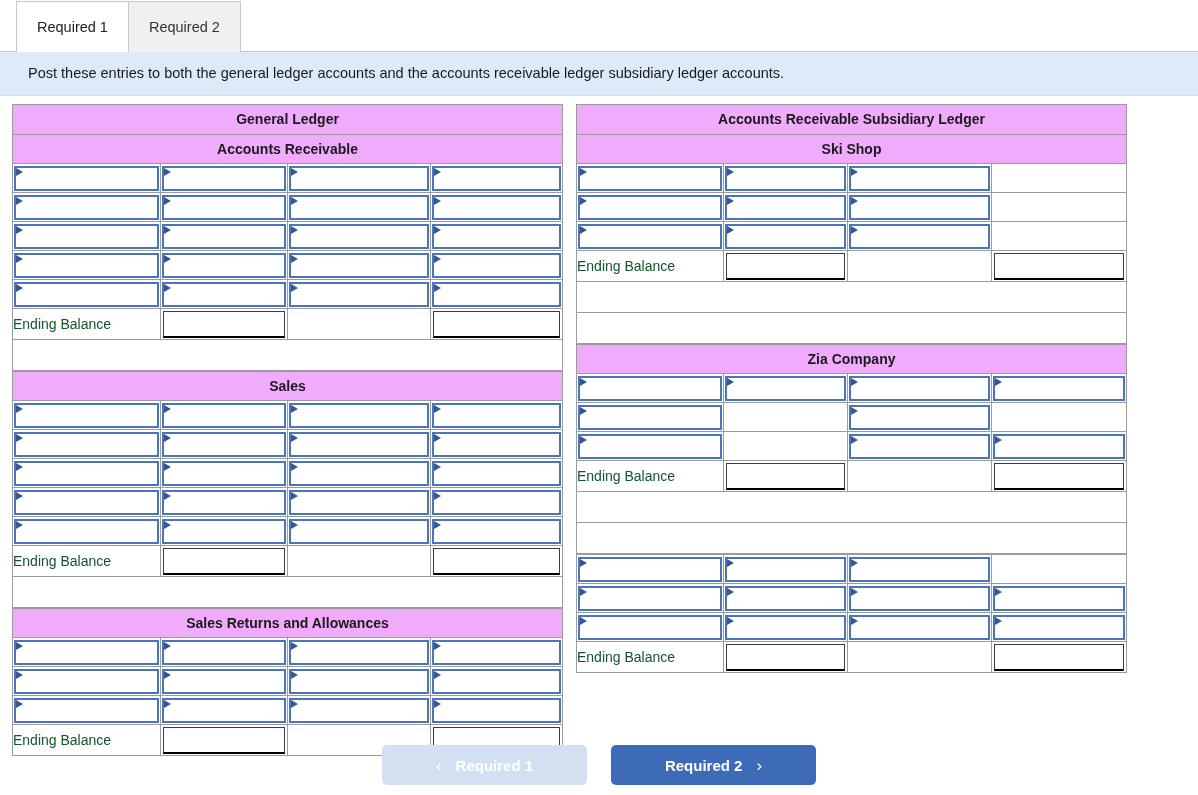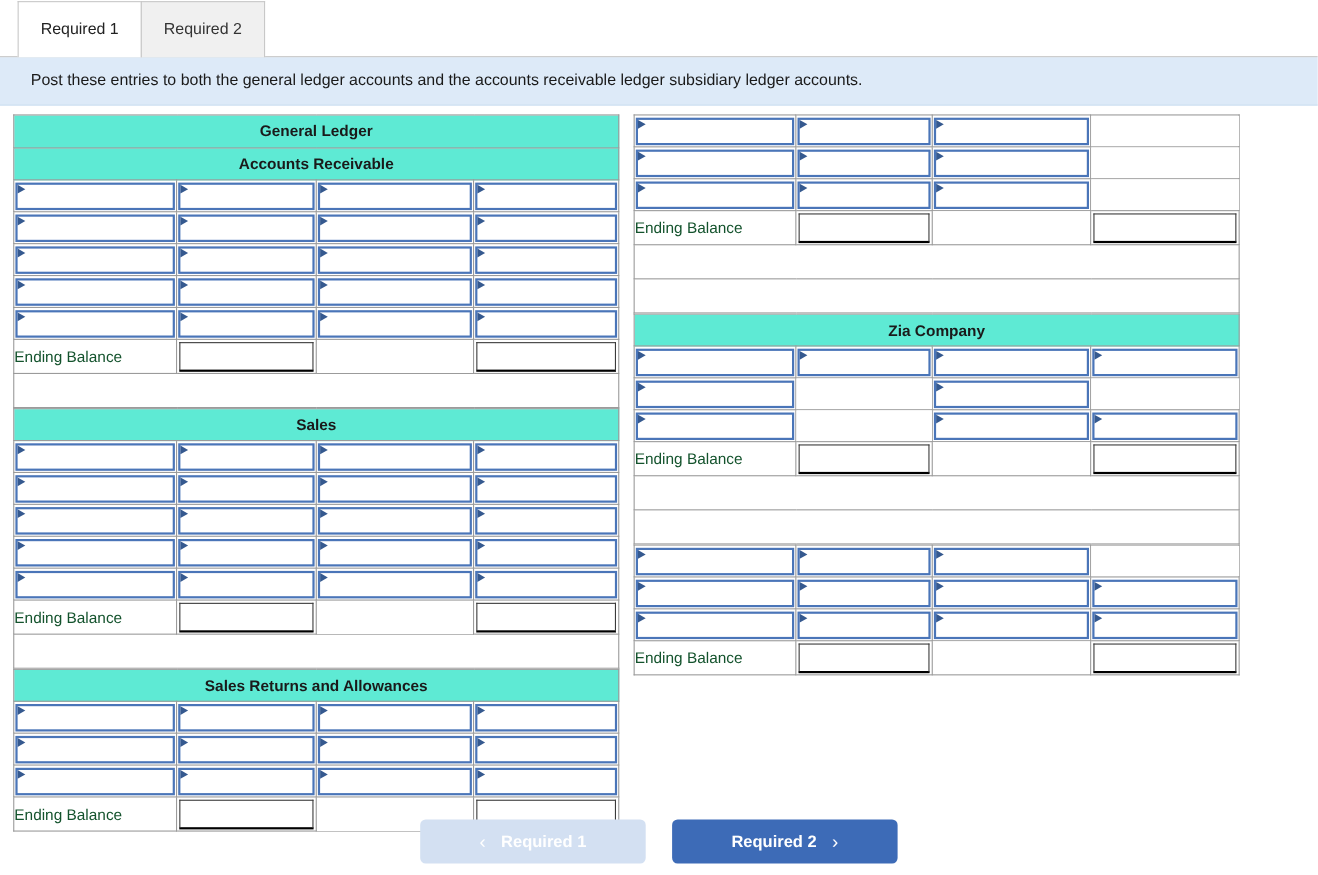--- a/index.html
+++ b/index.html
@@ -88,21 +88,21 @@
   table.ledger + table.ledger { margin-top: 0; padding-left: 26px; }
 
   table.ledger td, table.ledger th {
     border: 1px solid #9b9b9b;
     padding: 0;
     margin: 0;
     vertical-align: middle;
   }
 
   .hdr {
-    background: #5eead4;
+    background: #f0abfc;
     text-align: center;
     font-weight: bold;
     font-size: 14px;
     color: #1a1a1a;
     height: 28px;
     line-height: 28px;
   }
   .hdr-main { height: 29px; line-height: 29px; }
 
   
@@ -466,20 +466,26 @@
   <div class="ledger-col" id="right-col">
       <table class="ledger">
         <colgroup>
           <col style="width:147px">
           <col style="width:124px">
           <col style="width:144px">
           <col style="width:135px">
         </colgroup>
         <tbody>
           <tr>
+            <td class="hdr hdr-main" colspan="4">Accounts Receivable Subsidiary Ledger</td>
+          </tr>
+          <tr>
+            <td class="hdr" colspan="4">Ski Shop</td>
+          </tr>
+          <tr>
             <td class="cell">
               <div class="inputbox"></div>
             </td>
             <td class="cell">
               <div class="inputbox"></div>
             </td>
             <td class="cell">
               <div class="inputbox"></div>
             </td>
             <td class="cell plain"></td>

